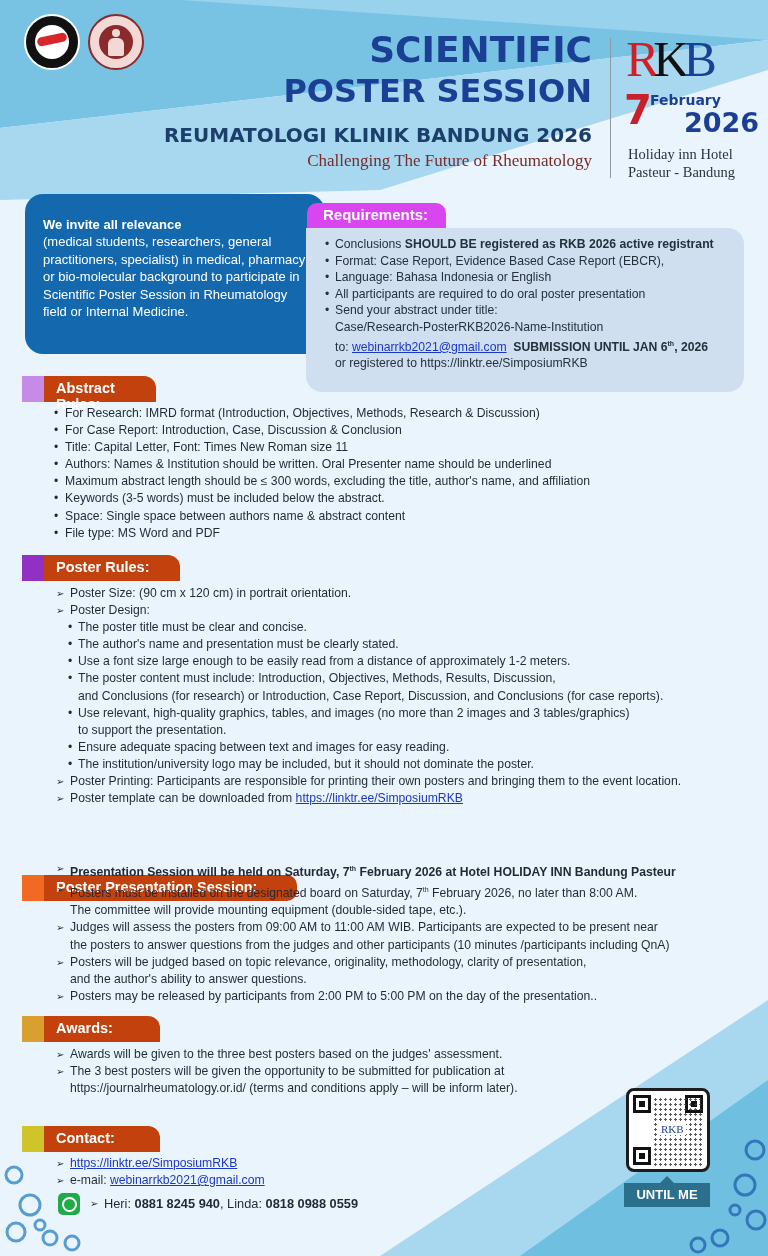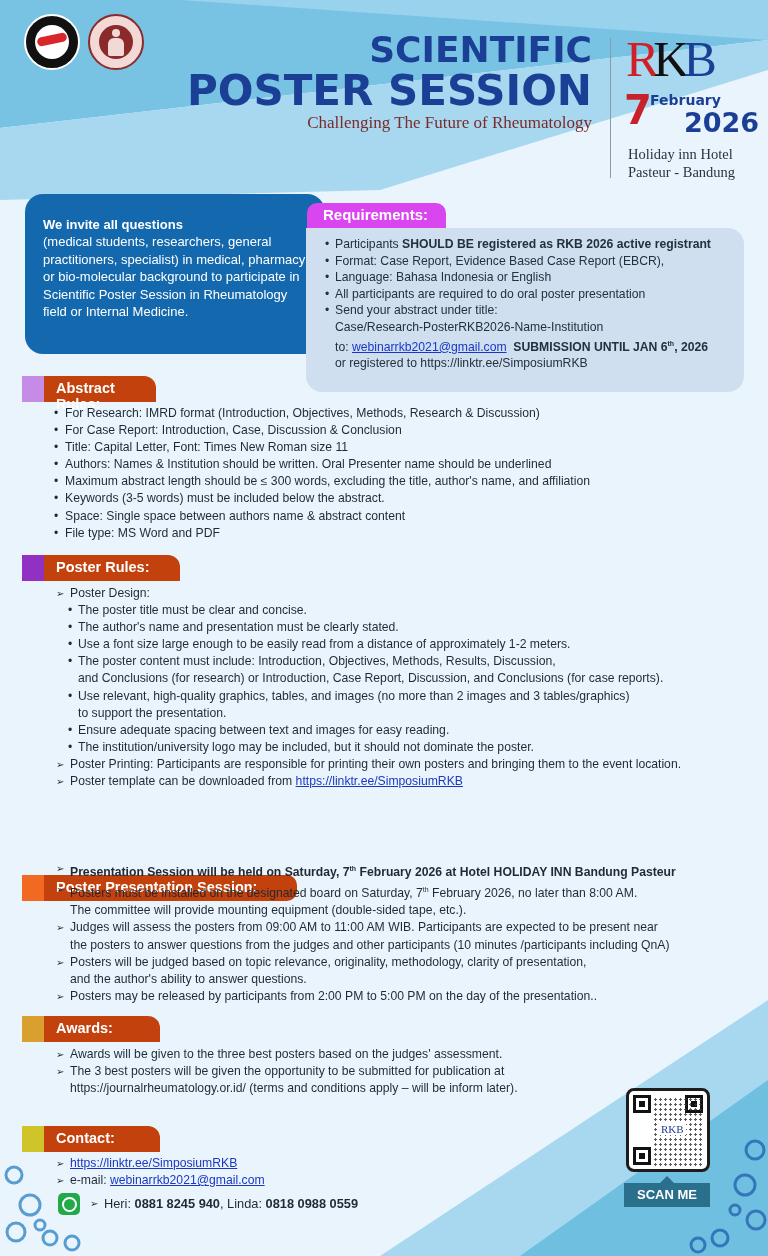--- a/index.html
+++ b/index.html
@@ -19,21 +19,21 @@
   .logo.pri { background: #111; border: 2px solid #fff; }
   .logo.pri .inner { position: absolute; left: 9px; top: 9px; width: 34px; height: 34px; border-radius: 50%; background: #fff; overflow: hidden; }
   .logo.pri .inner::before { content: ""; position: absolute; left: 2px; top: 10px; width: 30px; height: 9px; background: #d9262b; transform: rotate(-12deg); border-radius: 6px; }
   .logo.papdi { background: #f3d9d6; border: 2px solid #8b2a2a; }
   .logo.papdi .inner { position: absolute; left: 9px; top: 9px; width: 34px; height: 34px; border-radius: 50%; background: #8b2a2a; }
   .logo.papdi .inner::before { content: ""; position: absolute; left: 13px; top: 4px; width: 8px; height: 8px; border-radius: 50%; background: #f3d9d6; }
   .logo.papdi .inner::after { content: ""; position: absolute; left: 9px; top: 13px; width: 16px; height: 18px; border-radius: 6px 6px 2px 2px; background: #f3d9d6; }
 
   .title-block { position: absolute; right: 176px; top: 30px; text-align: right; }
   .title-1 { font-family: "DejaVu Sans", sans-serif; font-weight: bold; color: #1b3f94; font-size: 36px; line-height: 40px; letter-spacing: 0px; }
-  .title-2 { font-family: "DejaVu Sans", sans-serif; font-weight: bold; color: #1b3f94; font-size: 42px; line-height: 42px; }
+  .title-2 { font-family: "DejaVu Sans", sans-serif; font-weight: bold; color: #1b3f94; font-size: 32px; line-height: 42px; }
   .title-3 { font-family: "DejaVu Sans", sans-serif; font-weight: bold; color: #1b3f6a; font-size: 20px; line-height: 30px; margin-top: 8px; }
   .tagline { font-family: "Liberation Serif", serif; color: #7a2a2a; font-size: 17px; line-height: 22px; }
   .vdivider { position: absolute; left: 610px; top: 38px; width: 1px; height: 140px; background: #8d9aa6; }
   .rkb { position: absolute; left: 626px; top: 34px; font-family: "Liberation Serif", serif; font-size: 50px; line-height: 50px; letter-spacing: -6px; }
   .rkb .r { color: #cf2027; } .rkb .k { color: #111; } .rkb .b { color: #1b3f94; }
   .date-day { position: absolute; left: 624px; top: 88px; color: #c8212b; font-family: "DejaVu Sans", sans-serif; font-weight: bold; font-size: 40px; line-height: 44px; }
   .date-month { position: absolute; left: 650px; top: 92px; color: #1b3f94; font-family: "DejaVu Sans", sans-serif; font-weight: bold; font-size: 14px; }
   .date-year { position: absolute; left: 649px; top: 107px; color: #1b3f94; font-family: "DejaVu Sans", sans-serif; font-weight: bold; font-size: 27px; line-height: 32px; margin-left: 35px; }
   .venue { position: absolute; left: 628px; top: 145px; font-family: "Liberation Serif", serif; color: #2a3440; font-size: 14.5px; line-height: 18px; }
 
@@ -114,41 +114,42 @@
         <div class="inner"></div>
       </div>
     <div class="logo papdi">
         <div class="inner"></div>
       </div>
   </div>
 
   <div class="title-block">
     <div class="title-1">SCIENTIFIC</div>
     <div class="title-2">POSTER SESSION</div>
+    <div class="title-3">REUMATOLOGI KLINIK BANDUNG 2026</div>
     <div class="tagline">Challenging The Future of Rheumatology</div>
   </div>
   <div class="vdivider"></div>
 
   <div class="rkb"><span class="r">R</span><span class="k">K</span><span class="b">B</span></div>
   <div class="date-day">7</div>
   <div class="date-month">February</div>
   <div class="date-year">2026</div>
   <div class="venue">
     <div>Holiday inn Hotel</div>
     <div>Pasteur - Bandung</div>
   </div>
 
   <div class="invite">
-    <div class="lead">We invite all questions</div>
+    <div class="lead">We invite all relevance</div>
     <div>(medical students, researchers, general practitioners, specialist) in medical, pharmacy or bio-molecular background to participate in Scientific Poster Session in Rheumatology field or Internal Medicine.</div>
   </div>
 
   <div class="req-tab">Requirements:</div>
   <div class="req-box">
-    <div class="li"><span>Participants </span><b>SHOULD BE registered as RKB 2026 active registrant</b></div>
+    <div class="li"><span>Conclusions </span><b>SHOULD BE registered as RKB 2026 active registrant</b></div>
     <div class="li"><span>Format: Case Report, Evidence Based Case Report (EBCR),</span><br></div>
     <div class="li">Language: Bahasa Indonesia or English</div>
     <div class="li">All participants are required to do oral poster presentation</div>
     <div class="li">
       <span>Send your abstract under title:</span><br>
       <span>Case/Research-PosterRKB2026-Name-Institution</span><br>
       <span>to: </span><a>webinarrkb2021@gmail.com</a>&nbsp; <b><span>SUBMISSION UNTIL JAN 6</span><sup>th</sup><span>, 2026</span></b><br>
       <span>or registered to https://linktr.ee/SimposiumRKB</span>
     </div>
   </div>
@@ -166,20 +167,21 @@
     <div class="li">Keywords (3-5 words) must be included below the abstract.</div>
     <div class="li">Space: Single space between authors name &amp; abstract content</div>
     <div class="li">File type: MS Word and PDF</div>
   </div>
 
   <div class="sec-hdr" style="top:555px;width:158px;">
     <div class="swatch" style="background:#9131c4"></div>
     <span>Poster Rules:</span>
   </div>
   <div class="list" style="left:56px;top:585px;">
+    <div class="ar">Poster Size: (90 cm x 120 cm) in portrait orientation.</div>
     <div class="ar">Poster Design:</div>
     <div class="sub">The poster title must be clear and concise.</div>
     <div class="sub">The author's name and presentation must be clearly stated.</div>
     <div class="sub">Use a font size large enough to be easily read from a distance of approximately 1-2 meters.</div>
     <div class="sub">The poster content must include: Introduction, Objectives, Methods, Results, Discussion,</div>
     <div class="cont">and Conclusions (for research) or Introduction, Case Report, Discussion, and Conclusions (for case reports).</div>
     <div class="sub">Use relevant, high-quality graphics, tables, and images (no more than 2 images and 3 tables/graphics)</div>
     <div class="cont">to support the presentation.</div>
     <div class="sub">Ensure adequate spacing between text and images for easy reading.</div>
     <div class="sub">The institution/university logo may be included, but it should not dominate the poster.</div>
@@ -225,14 +227,14 @@
     <div class="ar"><span>Heri: </span><b>0881 8245 940</b><span>, </span><span>Linda: </span><b>0818 0988 0559</b></div>
   </div>
 
   <div class="qr">
     <div class="finder" style="left:4px;top:4px;"></div>
     <div class="finder" style="right:4px;top:4px;"></div>
     <div class="finder" style="left:4px;bottom:4px;"></div>
     <div class="dots"></div>
     <div class="qrlogo">RKB</div>
   </div>
-  <div class="scan">SCAN ME</div>
+  <div class="scan">UNTIL ME</div>
 </div>
 
 </body></html>

